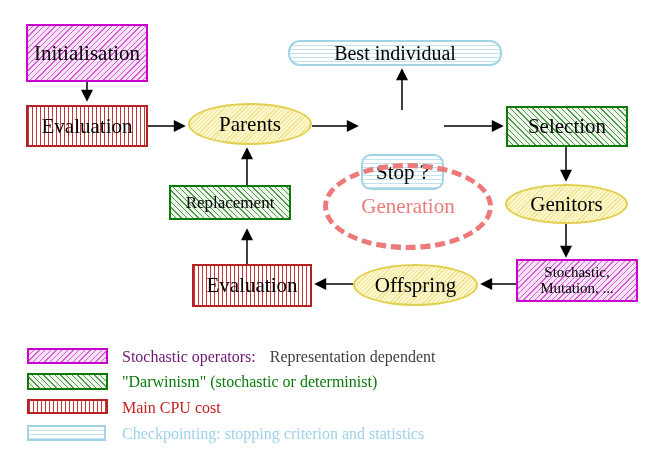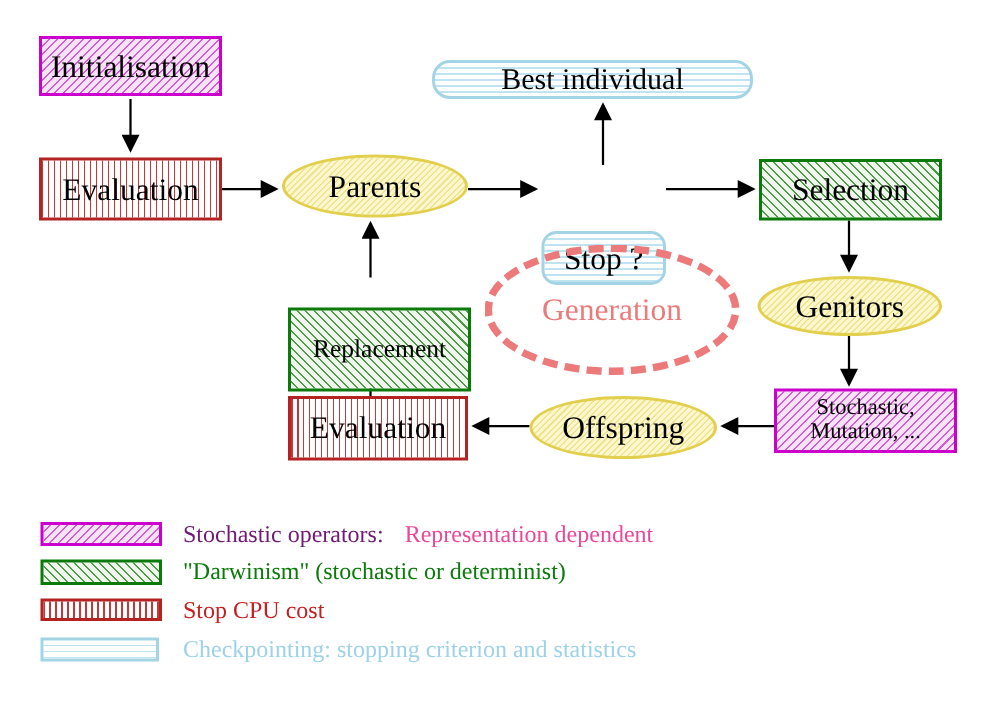--- a/index.html
+++ b/index.html
@@ -16,21 +16,21 @@
   .hy{border:2px solid #e3cf4e;border-radius:50%;
       background:repeating-linear-gradient(135deg,#fdf7cd 0 2px,#f0e492 2px 3px);}
   .rounded{border-radius:10px;margin-top:44px;}
   .f21{font-size:21px;} .f20{font-size:20px;} .f17{font-size:17px;} .f15{font-size:15px;}
   .gen-ellipse{position:absolute;left:323px;top:163px;width:170px;height:87px;box-sizing:border-box;
                border:5px dashed #ec7a7a;border-radius:50%;display:flex;align-items:center;justify-content:center;}
   .gen-label{color:#ec7a7a;font-size:21px;}
   
   .swatch{position:absolute;box-sizing:border-box;}
   .lrow{position:absolute;left:122px;height:20px;display:flex;align-items:center;font-size:16px;white-space:nowrap;}
-  .t-magenta{color:#701a75;} .t-gold{color:#ec4899;margin-left:14px;} .t-green{color:#0b7a0b;}
+  .t-magenta{color:#701a75;} .t-gold{color:#404040;margin-left:14px;} .t-green{color:#0b7a0b;}
   .t-red{color:#c42020;} .t-blue{color:#9ed2ea;text-align:right;}
 </style>
 </head>
 <body>
 
 <div class="canvas">
 
   <svg class="arrows" width="662" height="471" viewBox="0 0 662 471">
     <defs>
       <marker id="ah" viewBox="0 0 10 10" refX="8.5" refY="5" markerWidth="11" markerHeight="8" orient="auto">
@@ -45,21 +45,21 @@
       <line x1="444" y1="126" x2="502" y2="126" marker-end="url(#ah)"></line>
       <line x1="566" y1="147" x2="566" y2="180" marker-end="url(#ah)"></line>
       <line x1="566" y1="224" x2="566" y2="256" marker-end="url(#ah)"></line>
       <line x1="516" y1="284" x2="482" y2="284" marker-end="url(#ah)"></line>
       <line x1="353" y1="284" x2="316" y2="284" marker-end="url(#ah)"></line>
       <line x1="247" y1="264" x2="247" y2="230" marker-end="url(#ah)"></line>
       <line x1="247" y1="185" x2="247" y2="149" marker-end="url(#ah)"></line>
     </g>
   </svg>
 
-  <div class="node hm f21" style="left:26px;top:24px;width:122px;height:40px;">
+  <div class="node hm f21" style="left:26px;top:24px;width:122px;height:58px;">
     <span>Initialisation</span>
   </div>
 
   <div class="node hr f21" style="left:26px;top:105px;width:122px;height:42px;">
     <span>Evaluation</span>
   </div>
 
   <div class="node hy f21" style="left:188px;top:103px;width:124px;height:42px;">
     <span>Parents</span>
   </div>
@@ -86,42 +86,42 @@
   </div>
 
   <div class="node hy f21" style="left:353px;top:264px;width:125px;height:42px;">
     <span>Offspring</span>
   </div>
 
   <div class="node hr f21" style="left:192px;top:264px;width:120px;height:43px;">
     <span>Evaluation</span>
   </div>
 
-  <div class="node hg f17" style="left:192px;top:185px;width:122px;height:56px;margin-top:20px;">
+  <div class="node hg f17" style="left:169px;top:185px;width:122px;height:35px;">
     <span>Replacement</span>
   </div>
 
   <div class="gen-ellipse">
     <span class="gen-label">Generation</span>
   </div>
 
   <div class="swatch hm" style="left:27px;top:348px;width:81px;height:16px;"></div>
   <div class="lrow" style="top:347px;">
     <span class="t-magenta">Stochastic operators:</span>
     <span class="t-gold">Representation dependent</span>
   </div>
 
   <div class="swatch hg" style="left:27px;top:373px;width:81px;height:17px;"></div>
   <div class="lrow" style="top:372px;">
     <span class="t-green">"Darwinism" (stochastic or determinist)</span>
   </div>
 
   <div class="swatch hr" style="left:27px;top:399px;width:81px;height:15px;"></div>
   <div class="lrow" style="top:398px;">
-    <span class="t-red">Stop CPU cost</span>
+    <span class="t-red">Main CPU cost</span>
   </div>
 
   <div class="swatch hc" style="left:27px;top:425px;width:79px;height:16px;"></div>
   <div class="lrow" style="top:424px;">
     <span class="t-blue">Checkpointing: stopping criterion and statistics</span>
   </div>
 
 </div>
 
 </body></html>

